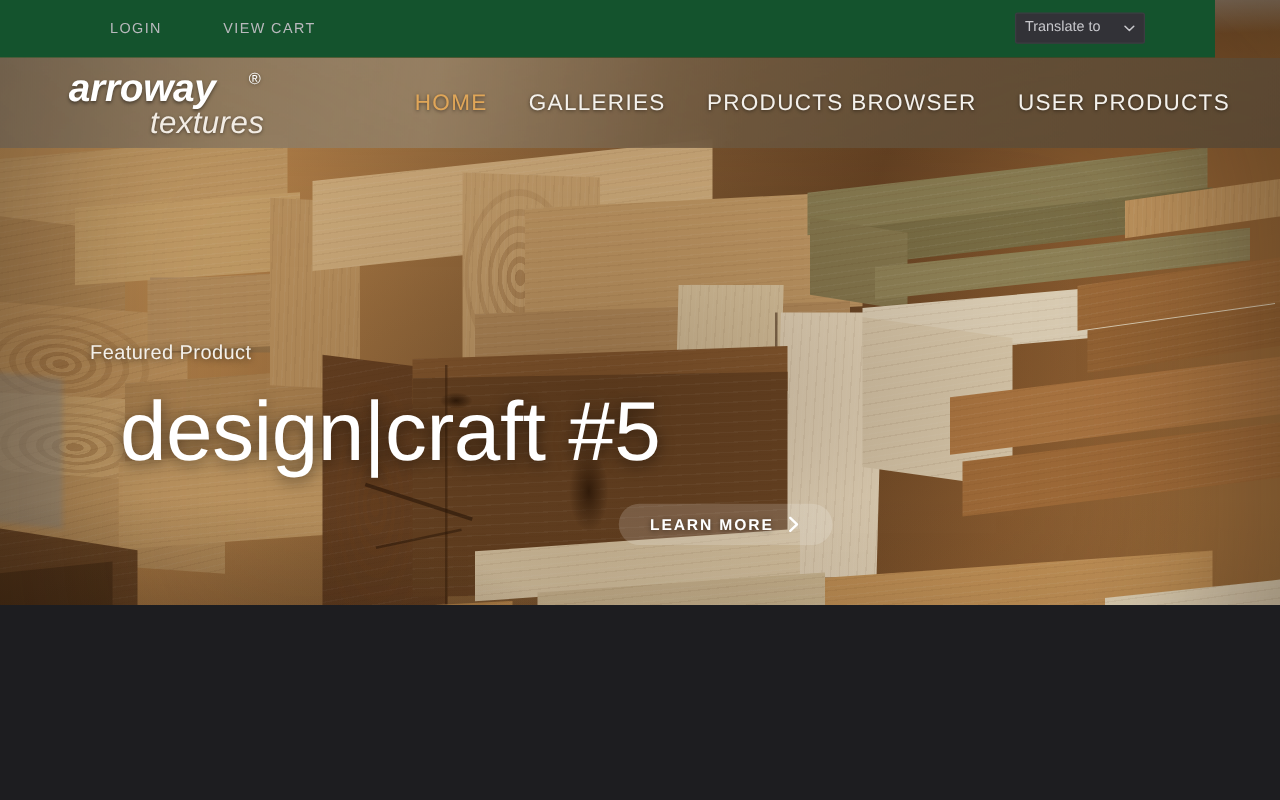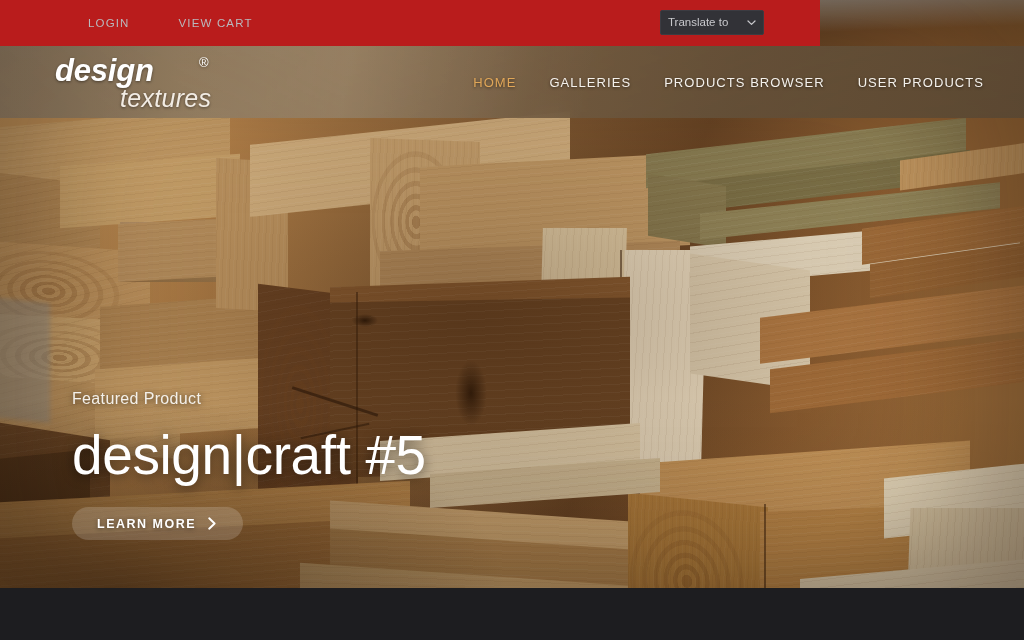--- a/index.html
+++ b/index.html
@@ -17,23 +17,23 @@
     position: relative;
     width: 1024px;
     height: 640px;
     overflow: hidden;
   }
 
   
   .topbar {
     position: absolute;
     top: 0; left: 0;
-    width: 820px;
+    width: 972px;
     height: 46px;
-    background: #b91c1c;
+    background: #14532d;
     z-index: 40;
     text-decoration: underline;
   }
   .topbar-links {
     position: absolute;
     left: 88px;
     top: 0;
     height: 46px;
     display: flex;
     align-items: center;
@@ -74,21 +74,21 @@
     flex: 0 0 auto;
     margin-left: 4px;
   }
   .chevron-down svg { display: block; }
 
   
   .hero {
     position: absolute;
     top: 0; left: 0;
     width: 1024px;
-    height: 588px;
+    height: 484px;
     overflow: hidden;
     z-index: 5;
     background: #4c1d95;
   }
   .hero-photo {
     position: absolute;
     inset: 0;
     width: 1024px;
     height: 640px;
   }
@@ -259,21 +259,21 @@
   .mainnav {
     position: absolute;
     right: 40px;
     top: 0;
     height: 72px;
     display: flex;
     align-items: center;
     gap: 33px;
   }
   .navlink {
-    font-size: 13px;
+    font-size: 18px;
     letter-spacing: 1.05px;
     color: #f4f1ec;
     text-decoration: none;
     white-space: nowrap;
     text-shadow: 0 1px 3px rgba(0,0,0,.5);
     cursor: pointer;
   }
   .navlink.active { color: #e0a658; }
 
   
@@ -288,42 +288,43 @@
   .eyebrow {
     font-size: 16px;
     font-weight: 400;
     letter-spacing: .35px;
     color: #f3f0ea;
     text-shadow: 0 1px 6px rgba(0,0,0,.6);
     line-height: 1;
     margin-bottom: 21px;
   }
   .hero-title {
-    font-size: 55px;
+    font-size: 67px;
     font-weight: 300;
     letter-spacing: -0.4px;
     line-height: 1;
     color: #ffffff;
     text-shadow: 0 2px 12px rgba(0,0,0,.55);
     white-space: nowrap;
+    margin-left: 24px;
   }
   .hero-sub {
     font-size: 29px;
     font-weight: 300;
     letter-spacing: .1px;
     line-height: 1;
     color: #ffffff;
     text-align: right;
     text-shadow: 0 2px 10px rgba(0,0,0,.55);
     margin-top: 19px;
     padding-right: 3px;
   }
   .cta-row {
     display: flex;
-    justify-content: flex-start;
+    justify-content: flex-end;
     margin-top: 24px;
     padding-right: 6px;
   }
   .cta {
     display: inline-flex;
     align-items: center;
     gap: 11px;
     height: 33px;
     padding: 0 25px;
     border-radius: 17px;
@@ -538,21 +539,21 @@
         </a>
       </div>
     </div>
   </div>
 
   <div class="header-band"></div>
 
   <div class="header-inner">
 
     <a class="logo" href="#">
-      <span class="logo-main">design</span>
+      <span class="logo-main">arroway</span>
       <span class="logo-reg">®</span>
       <span class="logo-sub">textures</span>
     </a>
 
     <nav class="mainnav">
       <a class="navlink active" href="#">HOME</a>
       <a class="navlink" href="#">GALLERIES</a>
       <a class="navlink" href="#">PRODUCTS BROWSER</a>
       <a class="navlink" href="#">USER PRODUCTS</a>
     </nav>

